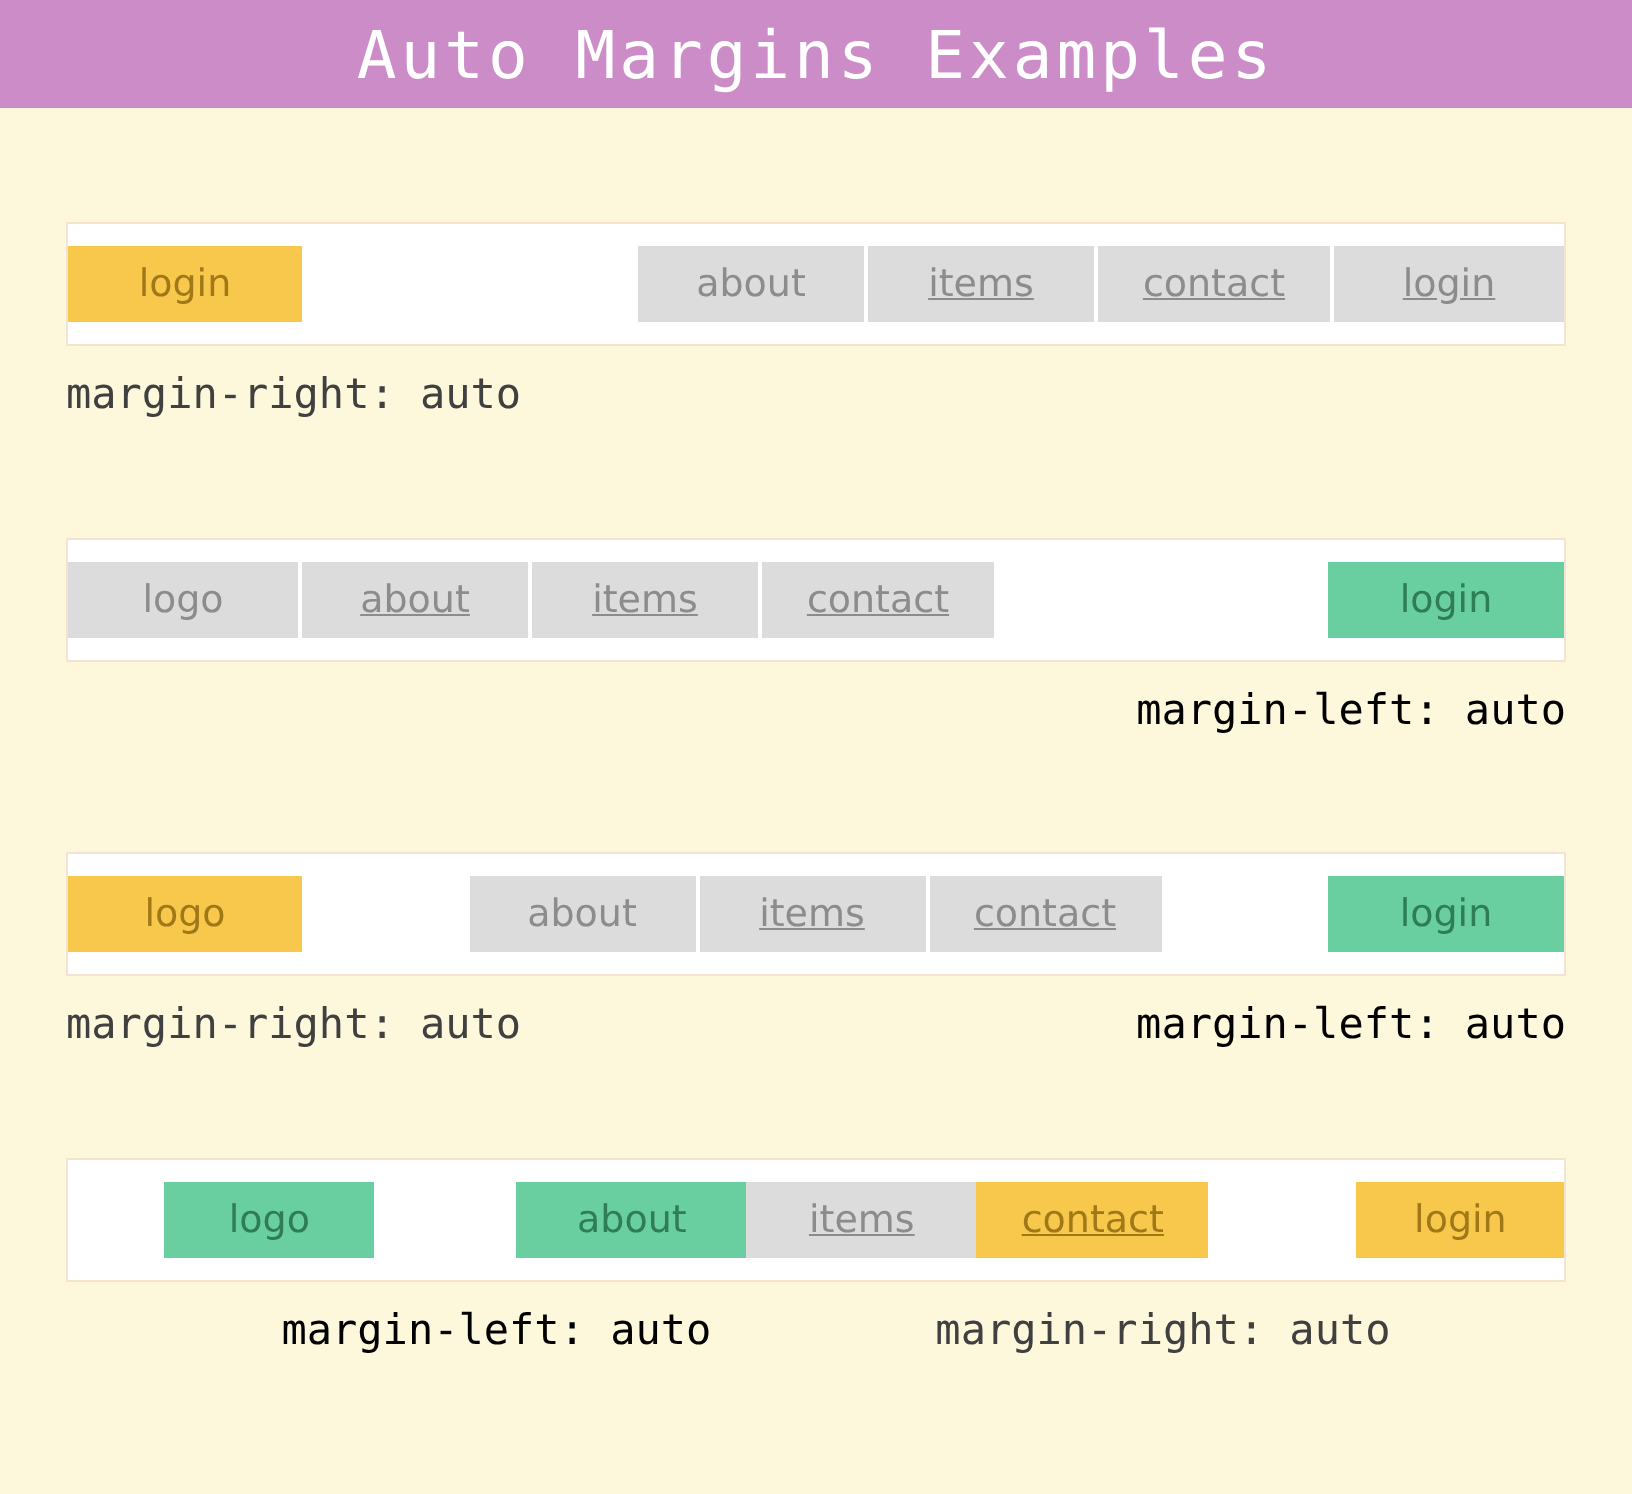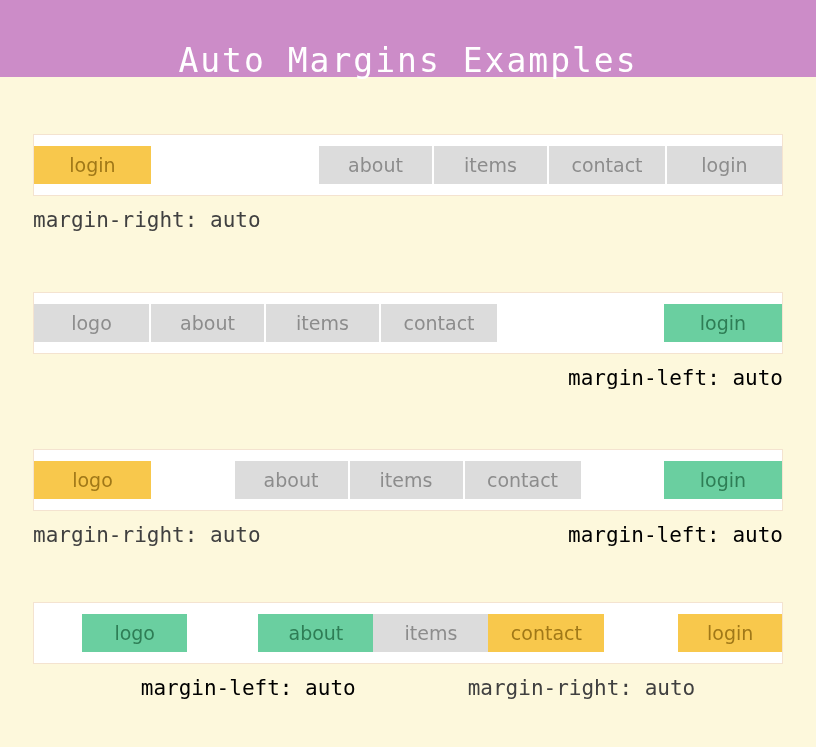--- a/index.html
+++ b/index.html
@@ -9,24 +9,24 @@
   body {
     width: 816px;
     height: 747px;
     background: #FDF8DC;
     font-family: "DejaVu Sans", sans-serif;
     overflow: hidden;
   }
 
   
   .page-header {
-    height: 77px;
+    height: 54px;
     background: #CC8CC8;
     display: flex;
-    align-items: flex-end;
+    align-items: center;
     justify-content: center;
     box-sizing: border-box;
   }
   .page-header h1 {
     margin: 0;
     font-family: "DejaVu Sans Mono", monospace;
     font-size: 33px;
     font-weight: 400;
     letter-spacing: 2px;
     color: #FFFFFF;
@@ -74,21 +74,21 @@
     height: 38px;
     white-space: nowrap;
   }
 
   
   .c-gray   { background: #DCDCDC; color: #8C8C8C; }
   .c-yellow { background: #F8C84C; color: #A07818; }
   .c-green  { background: #6ACFA0; color: #2E7D55; }
 
   
-  .nav-group .nav-item + .nav-item { margin-left: 2px; }
+  .nav-group .nav-item + .nav-item { margin-left: 2px; text-decoration: underline; }
 
   
   .mr-auto { margin-right: auto; }
   .ml-auto { margin-left: auto; }
 
   
   .captions {
     display: flex;
     padding-top: 12px;
     font-family: "DejaVu Sans Mono", monospace;

